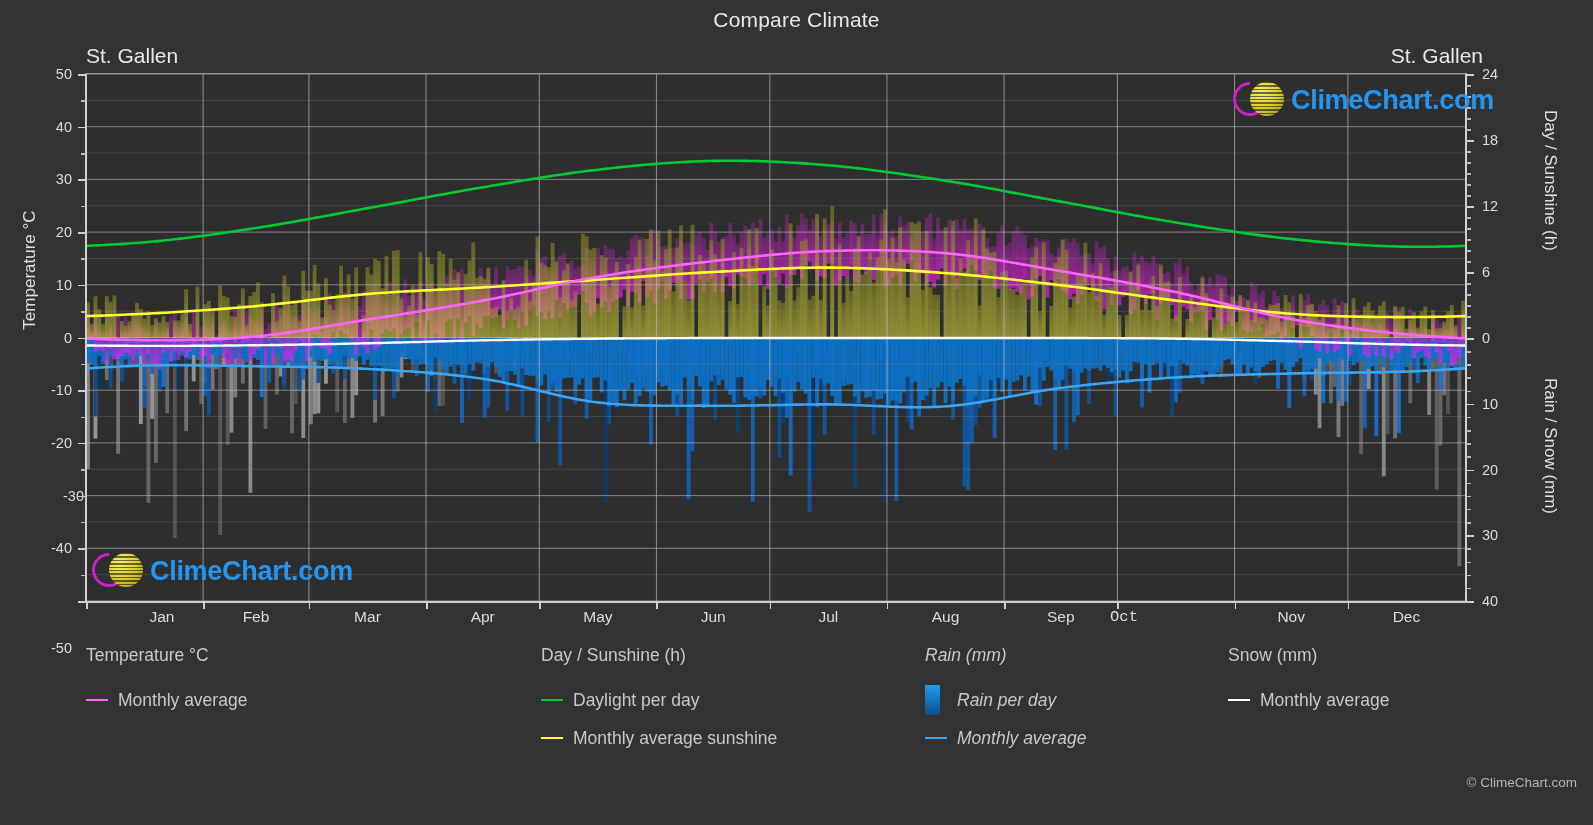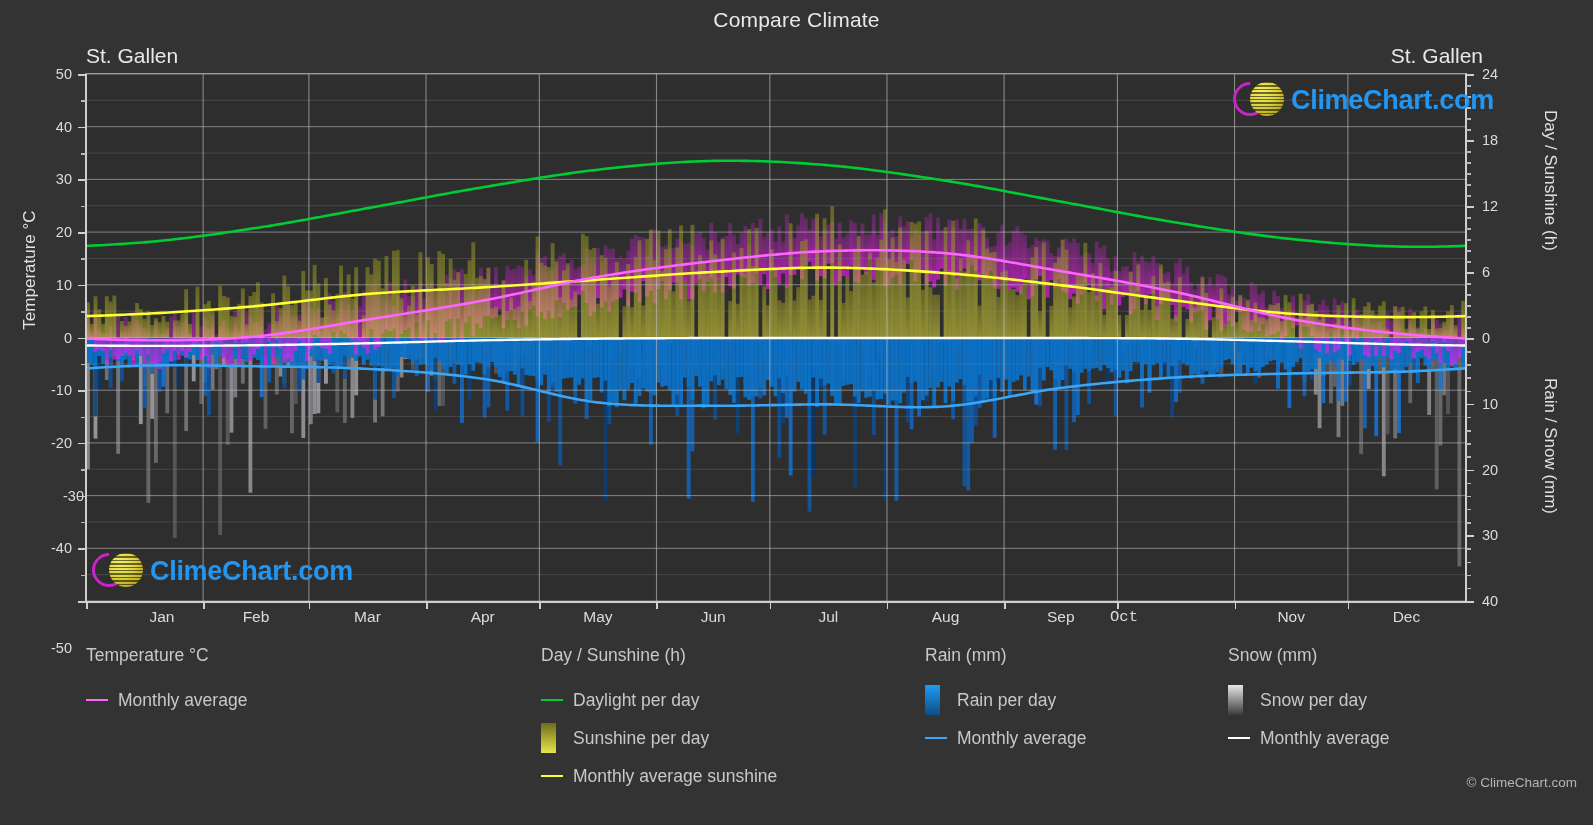--- a/index.html
+++ b/index.html
@@ -165,21 +165,21 @@
   #watermark-bottom { left: 92px; top: 549px; }
 
   
   #legend {
     position: absolute;
     left: 0; top: 645px; width: 1593px; height: 180px;
   }
   .legend-col { position: absolute; top: 0; }
   #legend-col-temp { left: 86px; }
   #legend-col-day  { left: 541px; }
-  #legend-col-rain { left: 925px; }
+  #legend-col-rain { left: 925px; font-style: italic; }
   #legend-col-snow { left: 1228px; }
   .legend-heading {
     font-size: 17.5px;
     color: #c8c8c8;
     margin-bottom: 15px;
     white-space: nowrap;
   }
   .legend-row {
     display: flex;
     align-items: center;
@@ -1983,26 +1983,20 @@
     <div class="legend-col" id="legend-col-day">
       <div class="legend-heading">Day / Sunshine (h)</div>
       <div class="legend-row">
         <span class="sw">
             <span class="sw-line" style="background:#00cc33;"></span>
           </span>
         <span class="lbl">Daylight per day</span>
       </div>
       <div class="legend-row">
         <span class="sw">
-            <span class="sw-box" style="background:linear-gradient(to bottom,#6e6c18,#e9e54a);"></span>
-          </span>
-        <span class="lbl">Sunshine per day</span>
-      </div>
-      <div class="legend-row">
-        <span class="sw">
             <span class="sw-line" style="background:#ffff33;"></span>
           </span>
         <span class="lbl">Monthly average sunshine</span>
       </div>
     </div>
 
     <div class="legend-col" id="legend-col-rain">
       <div class="legend-heading">Rain (mm)</div>
       <div class="legend-row">
         <span class="sw">
@@ -2015,26 +2009,20 @@
             <span class="sw-line" style="background:#3aa6f5;"></span>
           </span>
         <span class="lbl">Monthly average</span>
       </div>
     </div>
 
     <div class="legend-col" id="legend-col-snow">
       <div class="legend-heading">Snow (mm)</div>
       <div class="legend-row">
         <span class="sw">
-            <span class="sw-box" style="background:linear-gradient(to bottom,#e6e6e6,#3a3a3a);"></span>
-          </span>
-        <span class="lbl">Snow per day</span>
-      </div>
-      <div class="legend-row">
-        <span class="sw">
             <span class="sw-line" style="background:#ffffff;"></span>
           </span>
         <span class="lbl">Monthly average</span>
       </div>
     </div>
 
     <div id="copyright">© ClimeChart.com</div>
   </div>
 </div>
 

